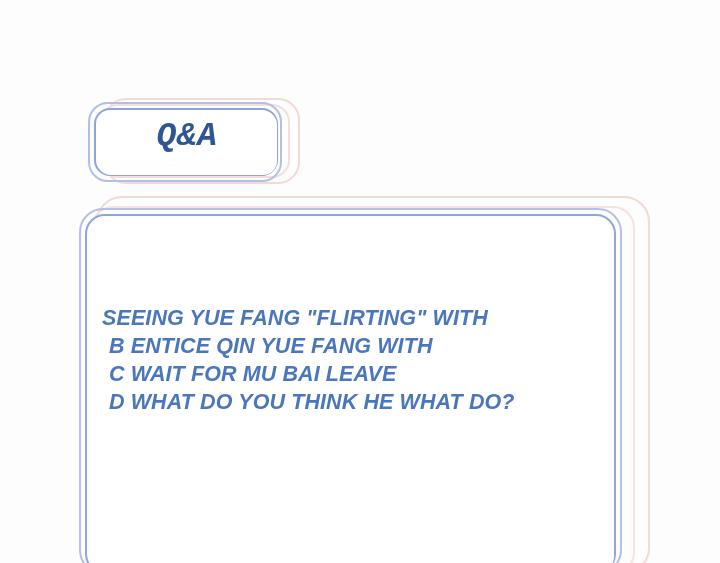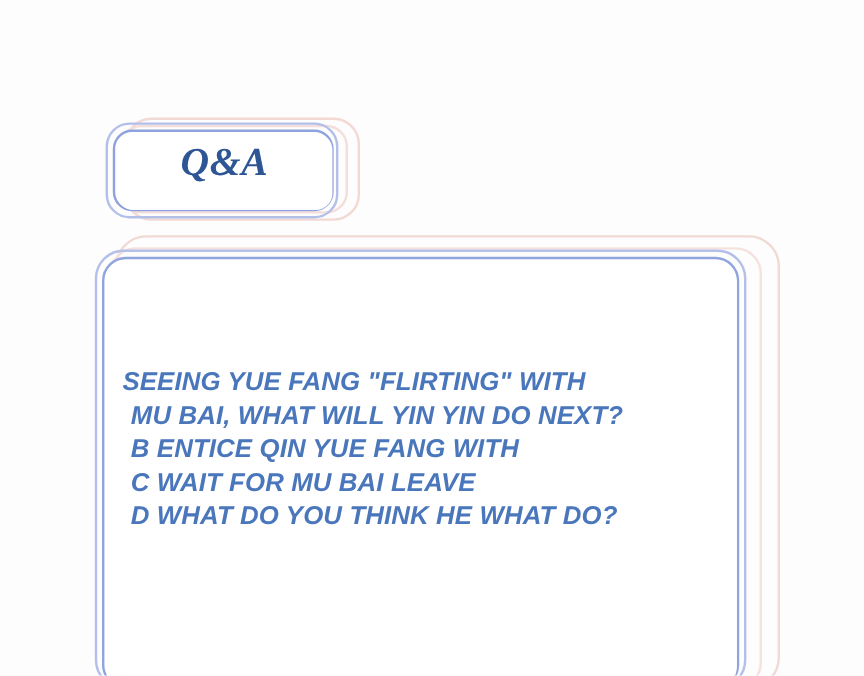--- a/index.html
+++ b/index.html
@@ -94,21 +94,21 @@
   }
   .qa-label {
     position: absolute;
     left: 8px;
     top: 16px;
     width: 182px;
     height: 52px;
     display: flex;
     align-items: center;
     justify-content: center;
-    font-family: Liberation Serif, serif;
+    font-family: Liberation Mono, monospace;
     font-weight: bold;
     font-style: italic;
     font-size: 33px;
     letter-spacing: 0.5px;
     color: #2f5694;
     white-space: nowrap;
   }
 
   
   .panel-wrap {
@@ -206,20 +206,19 @@
 
   <div class="panel-wrap">
     <div class="frame panel-pink-outer"></div>
     <div class="frame panel-pink-inner"></div>
     <div class="frame panel-blue-outer"></div>
     <div class="frame panel-blue-inner"></div>
     <div class="panel-fill"></div>
 
     <div class="qtext">
       <div class="qline">SEEING YUE FANG "FLIRTING" WITH</div>
-      <div class="qline indent">MU BAI, WHAT WILL YIN YIN DO NEXT?</div>
       <div class="qline indent">B ENTICE QIN YUE FANG WITH</div>
       <div class="qline indent">C WAIT FOR MU BAI LEAVE</div>
       <div class="qline indent">D WHAT DO YOU THINK HE WHAT DO?</div>
     </div>
   </div>
 
 </div>
 
 </body></html>

